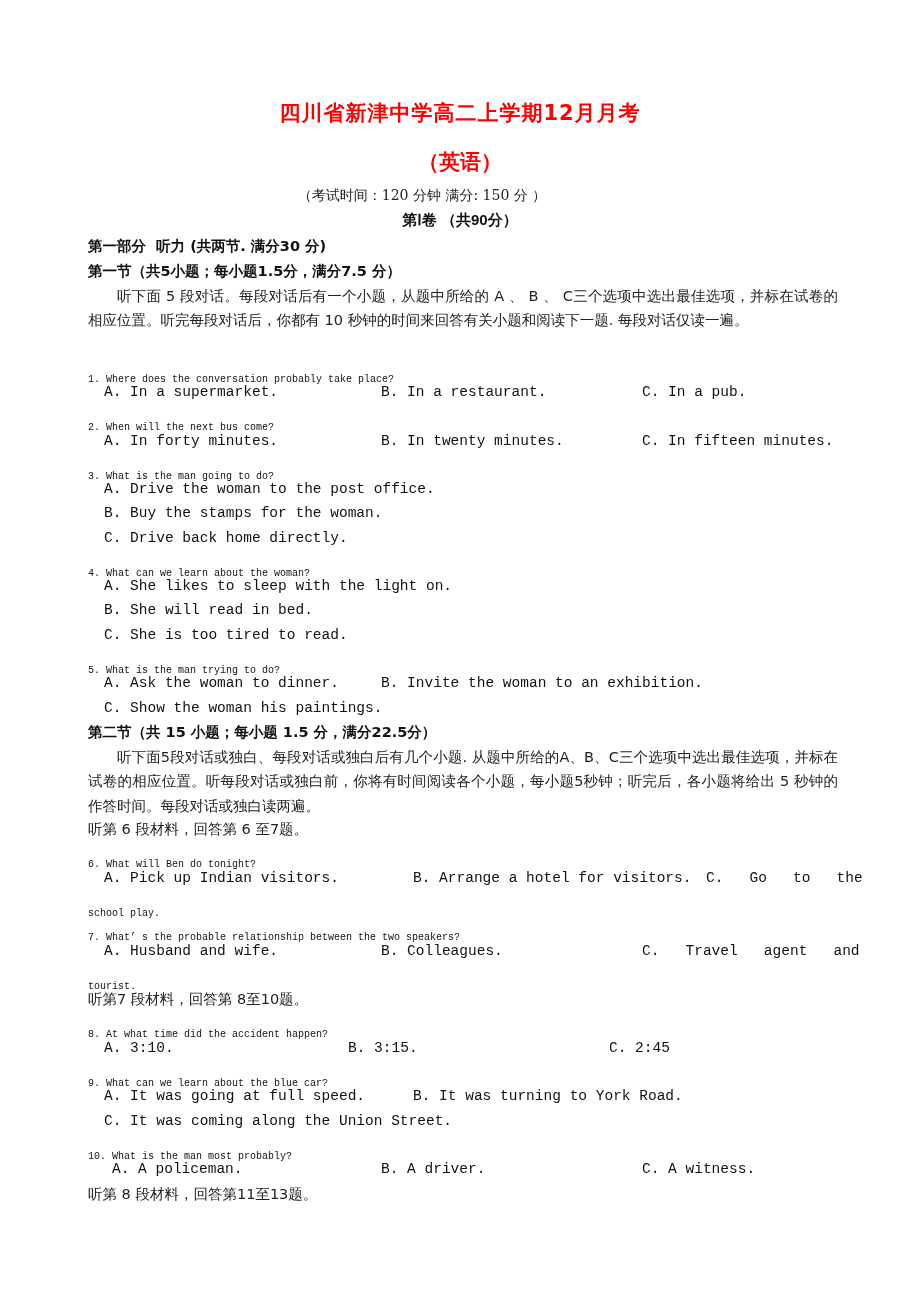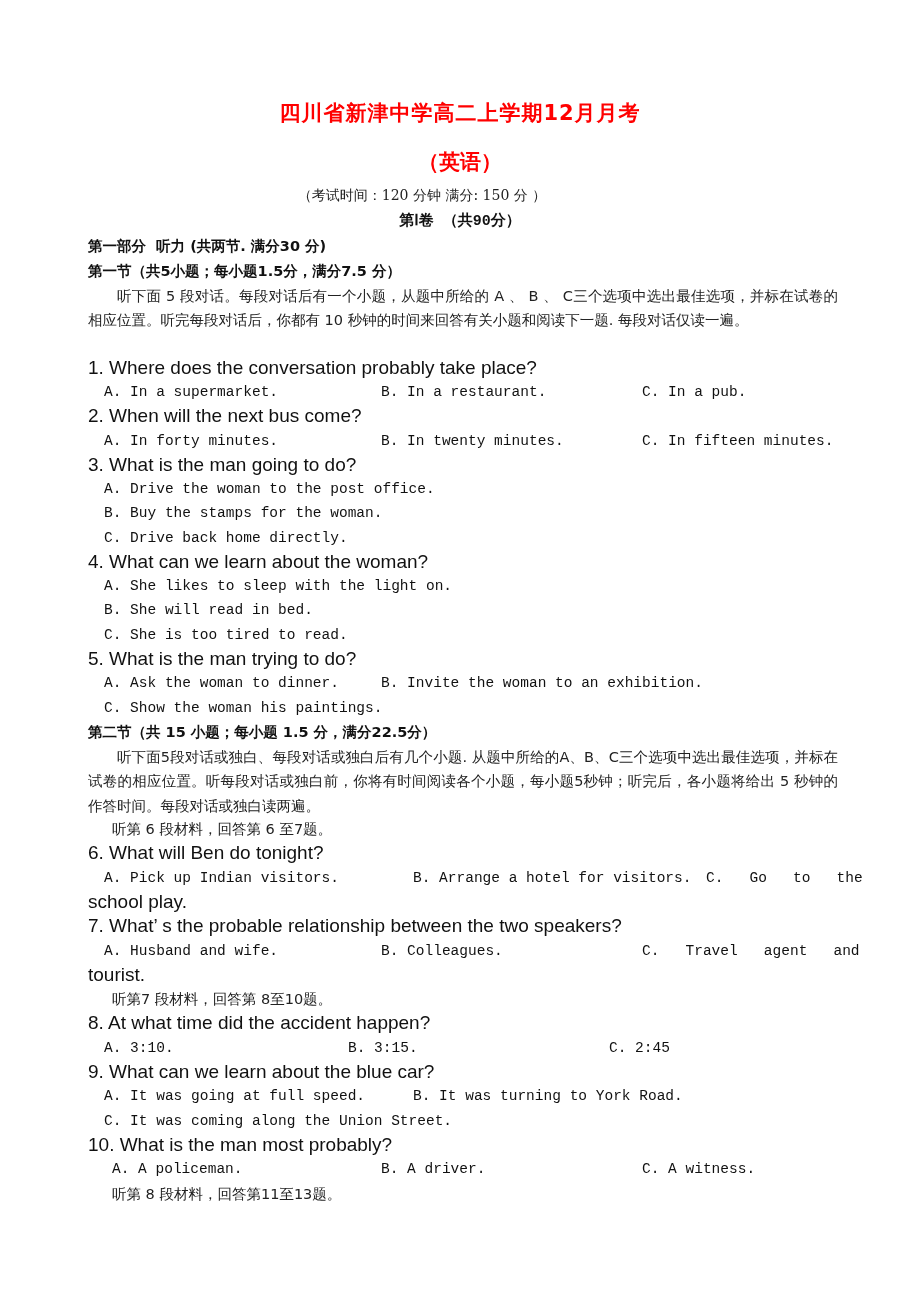--- a/index.html
+++ b/index.html
@@ -22,33 +22,33 @@
       top: 148px; font-size: 21px; font-weight: bold; color: #ff0000;
       font-family: "DejaVu Sans", sans-serif;
     }
     .examinfo {
       position: absolute; left: 0; width: 844px; text-align: center;
       top: 187px; font-size: 14px; color: #222;
     }
     .volume {
       position: absolute; left: 0; width: 920px; text-align: center;
       top: 211px; font-size: 15px; font-weight: bold; color: #111;
-      font-family: Liberation Mono, monospace;
+      font-family: Liberation Sans, sans-serif;
     }
     .line {
       position: absolute; left: 88px; white-space: pre; font-size: 14.5px;
       line-height: 20px;
     }
     .heading {
       font-family: "DejaVu Sans", sans-serif; font-weight: bold; font-size: 14.5px;
     }
     .cn {
-      font-family: "DejaVu Sans", sans-serif; font-size: 14.5px; color: #222; margin-left: 24px;
+      font-family: "DejaVu Sans", sans-serif; font-size: 14.5px; color: #222;
     }
-    .q { font-family: Liberation Sans, sans-serif; font-size: 19px; }
+    .q { font-family: Liberation Mono, monospace; font-size: 10px; margin-top: 12px; }
     .opt { position: absolute; white-space: pre; font-family: "Liberation Mono", "DejaVu Sans Mono", monospace; font-size: 14.5px; line-height: 20px; }
     .para {
       position: absolute; left: 88px; width: 750px; font-size: 14.5px; line-height: 24.3px;
       font-family: "DejaVu Sans", sans-serif; color: #222; text-indent: 2em; text-align: justify;
     }
   </style>
 </head>
 <body>
 
 <div class="page">

